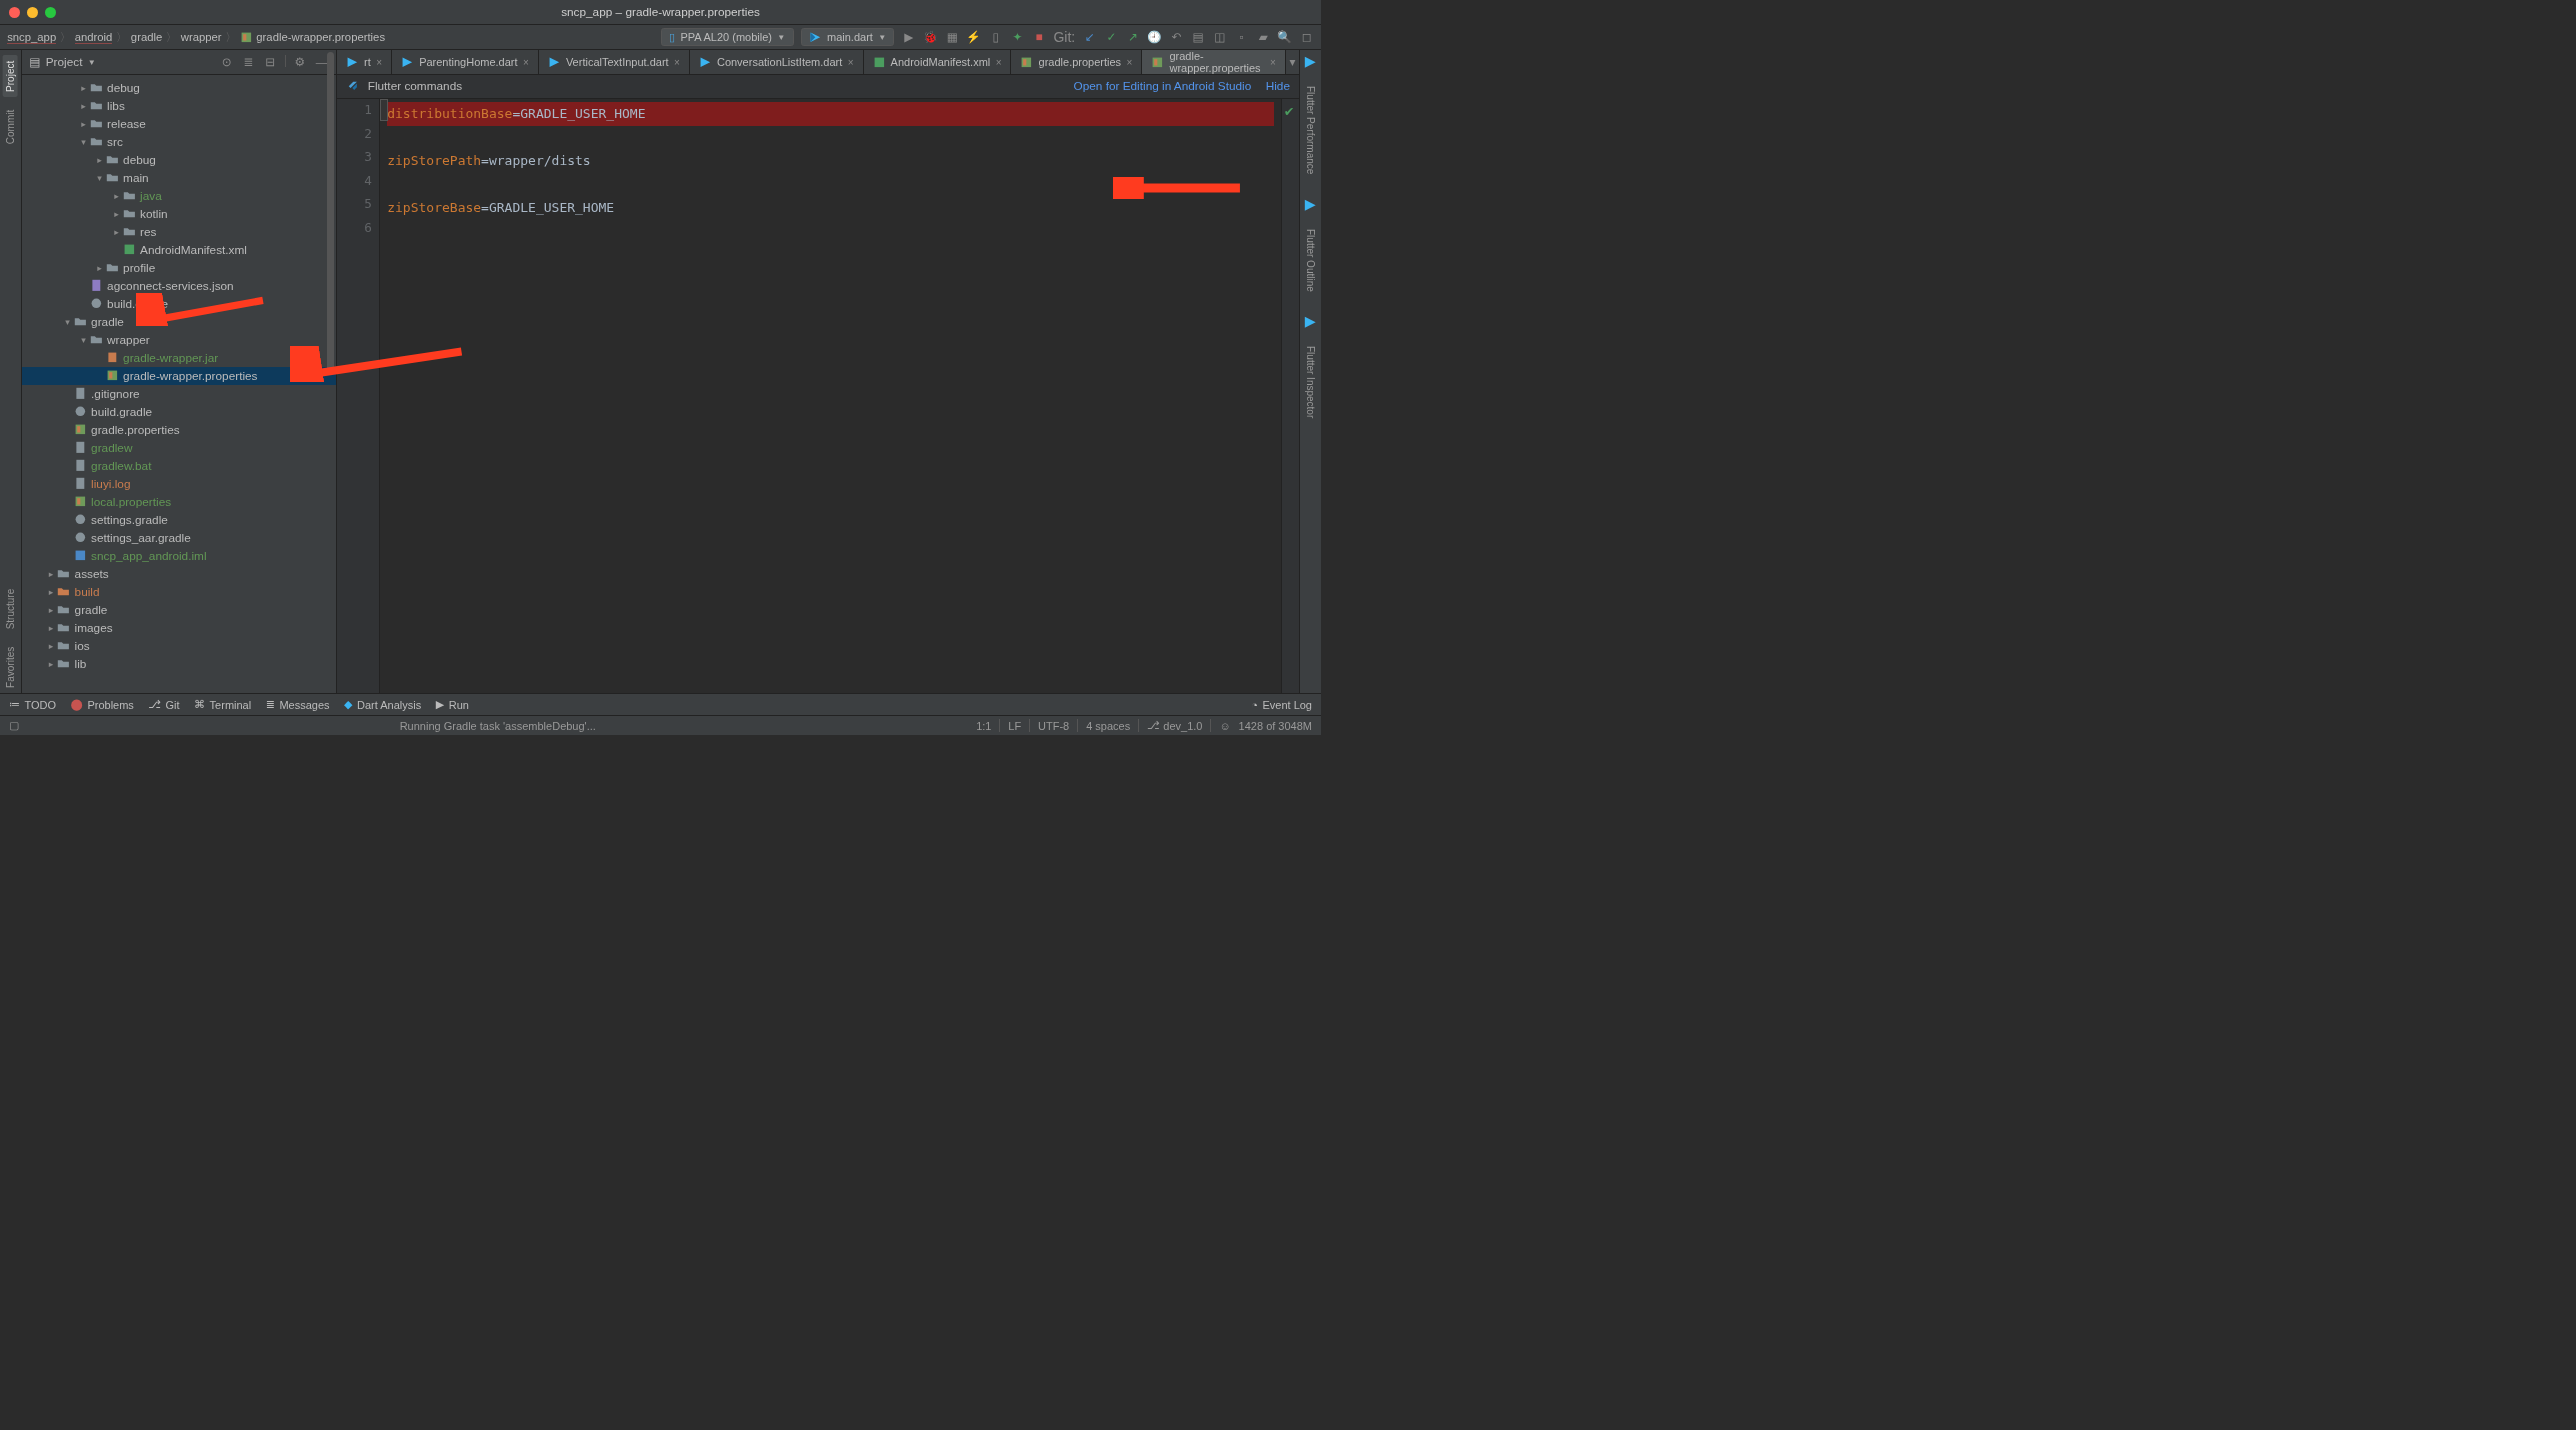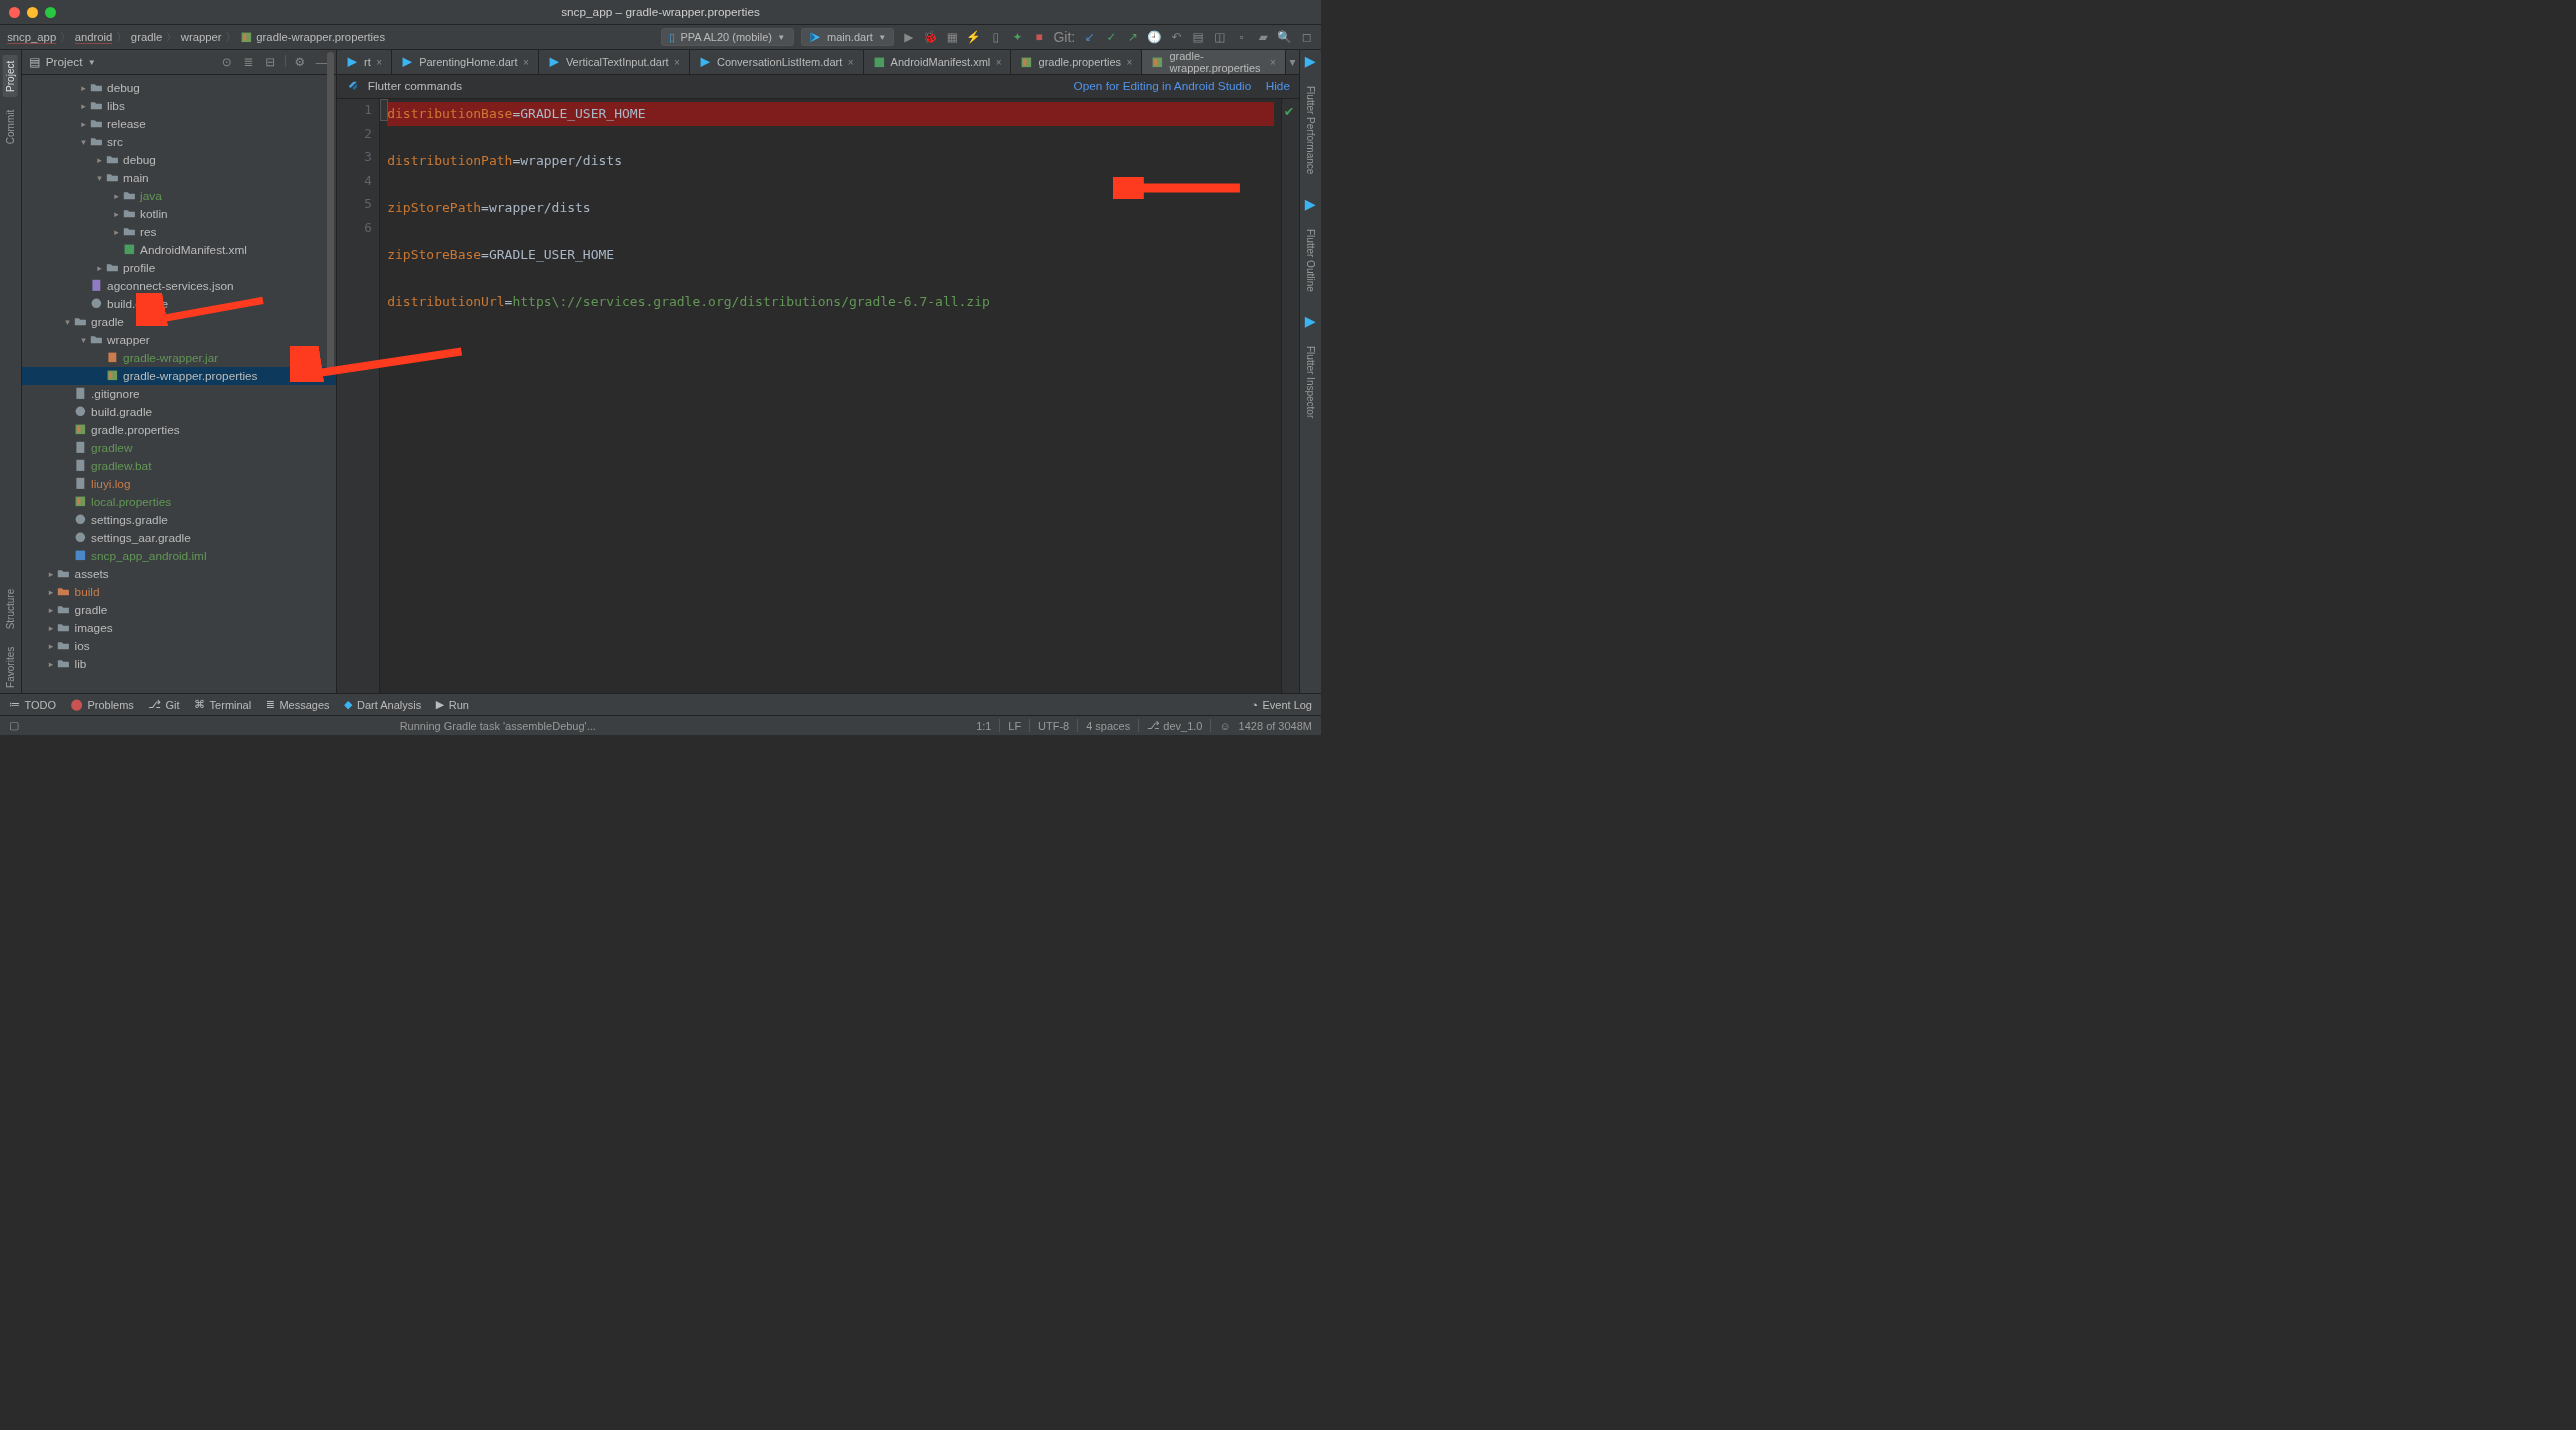--- a/index.html
+++ b/index.html
@@ -659,24 +659,22 @@
     <div class="editor-body">
       <div class="gutter" id="gutter">
           <div style="height: 23.5px;">1</div>
           <div style="height: 23.5px;">2</div>
           <div style="height: 23.5px;">3</div>
           <div style="height: 23.5px;">4</div>
           <div style="height: 23.5px;">5</div>
           <div style="height: 23.5px;">6</div>
         </div>
       <div class="code" id="code" style="position: relative;"><span class="line highlight-caret"><span class="key">distributionBase</span>=<span class="val">GRADLE_USER_HOME</span></span>
-<span class="line"><span class="key">distributionPath</span>=<span class="val">wrapper/dists</span></span>
 <span class="line"><span class="key">zipStorePath</span>=<span class="val">wrapper/dists</span></span>
 <span class="line"><span class="key">zipStoreBase</span>=<span class="val">GRADLE_USER_HOME</span></span>
-<span class="line"><span class="key">distributionUrl</span>=<span class="url">https\://services.gradle.org/distributions/gradle-6.7-all.zip</span></span>
 <span class="line">&nbsp;</span>
 <div class="sel-box" style="left: 0px; top: 0px; width: 8.1px; height: 22px;"></div></div>
       <div class="editor-side-gutter">
         <span class="check-mark">✔</span>
       </div>
     </div>
   </div>
 
   <div class="right-rail">
     <svg class="rail-icon" viewBox="0 0 16 16">

